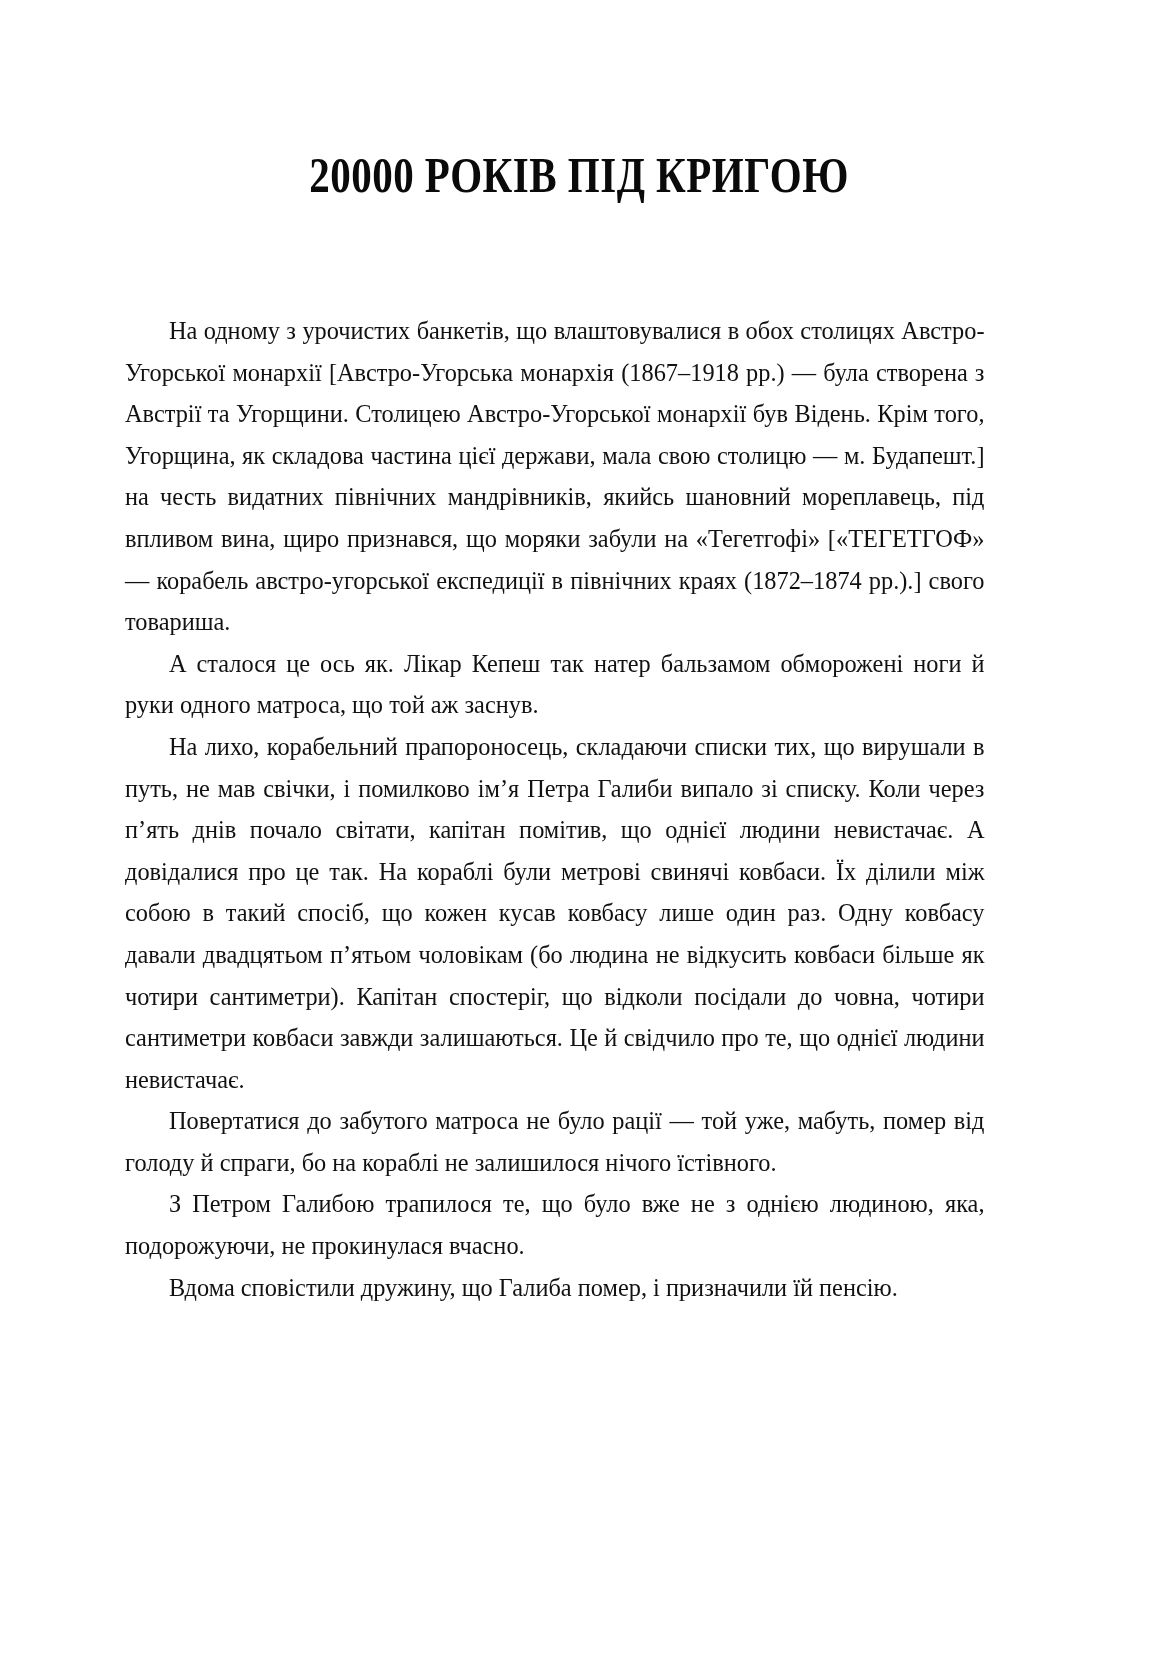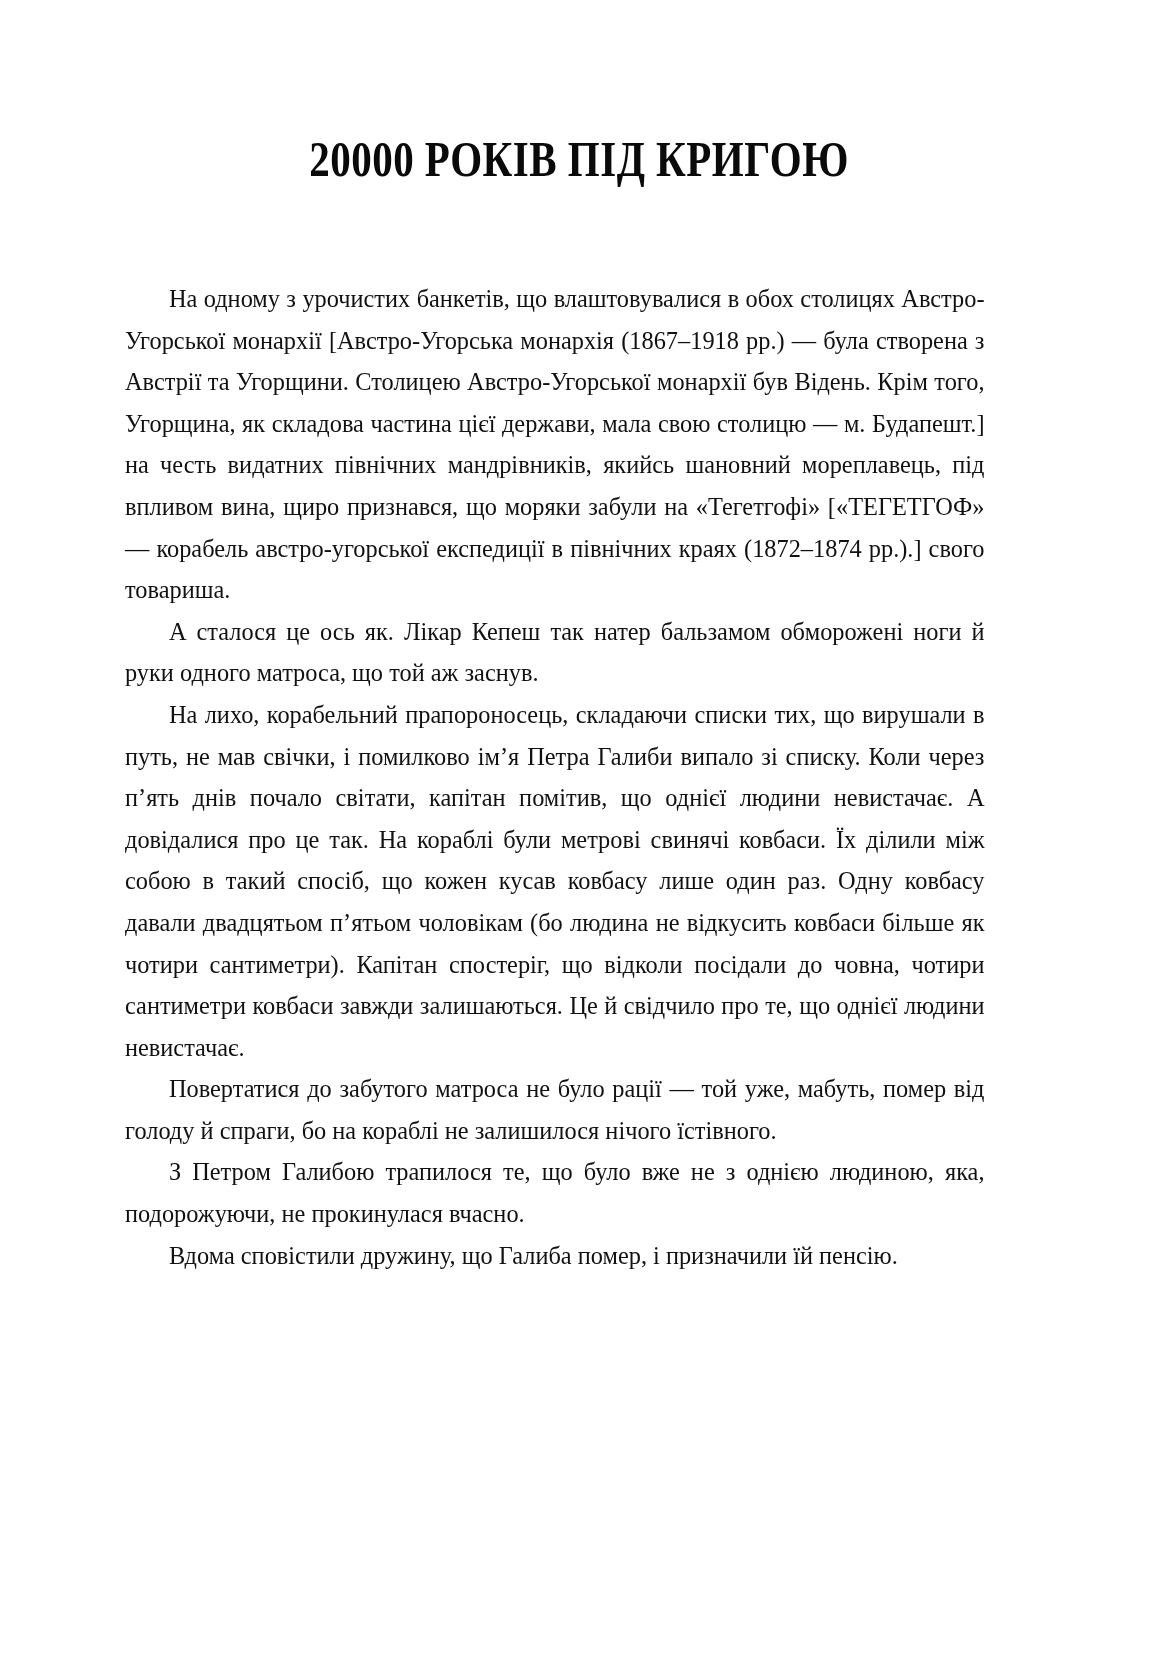--- a/index.html
+++ b/index.html
@@ -6,21 +6,21 @@
   html, body {
     margin: 0;
     padding: 0;
     background: #ffffff;
   }
 
   .page {
     position: relative;
     width: 1158px;
     height: 1426px;
-    margin: 0 auto;
+    margin: 16px auto;
     background: #ffffff;
     overflow: hidden;
     box-sizing: border-box;
   }
 
   .page-title {
     position: absolute;
     top: 96px;
     left: 0;
     width: 1158px;
@@ -31,21 +31,21 @@
     line-height: 58px;
     letter-spacing: 0.6px;
     color: #0a0a0a;
     transform: scaleX(0.82);
     transform-origin: 50% 50%;
     white-space: nowrap;
   }
 
   .body-block {
     position: absolute;
-    top: 278px;
+    top: 294px;
     left: 125px;
     width: 860px;
   }
 
   .para {
     margin: 0;
     font-family: "Liberation Serif", "DejaVu Serif", serif;
     font-size: 25.5px;
     line-height: 41.6px;
     color: #111111;

